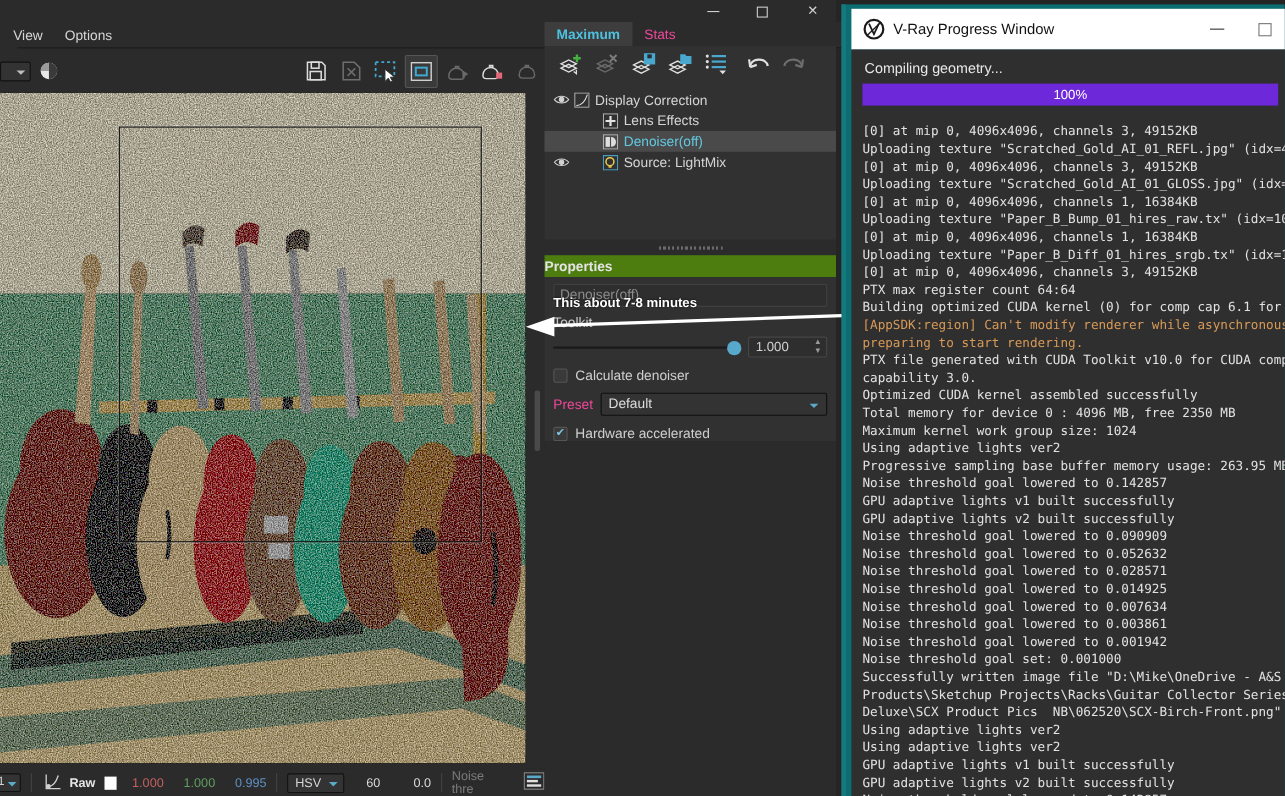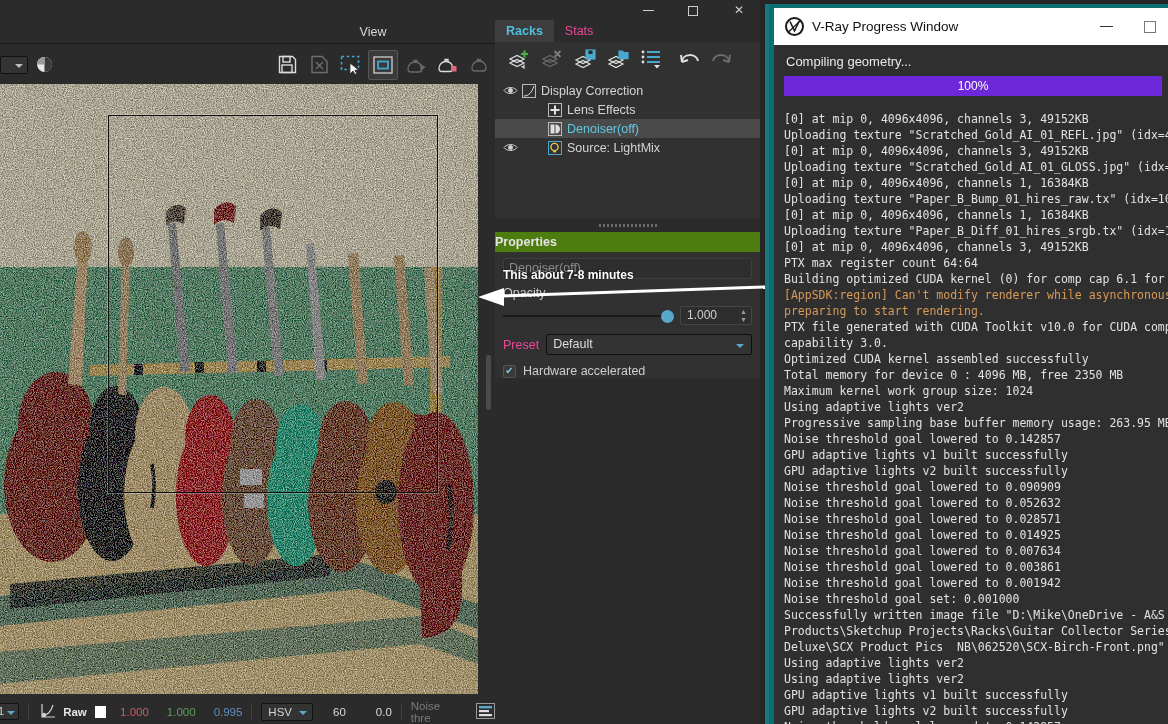--- a/index.html
+++ b/index.html
@@ -25,23 +25,23 @@
     color: #cfcfcf; font-size: 12px; line-height: 20px; text-align: center;
   }
   .wbtn.min { left: 625px; }
   .wbtn.max { left: 670px; }
   .wbtn.close { left: 716px; }
   .wbtn span { display: inline-block; }
   .glyph-min { width: 11px; height: 1px; background: #d0d0d0; vertical-align: middle; }
   .glyph-max { width: 10px; height: 10px; border: 1px solid #cdcdcd; vertical-align: middle; }
 
   #vfb-menubar {
-    position: absolute; left: 0; top: 20px; width: 760px; height: 24px;
+    position: absolute; left: 16px; top: 20px; width: 760px; height: 24px;
     background: #2b2b2b; border-bottom: 1px solid #1c1c1c;
-    display: flex; align-items: center; padding-left: 0px; flex-direction: column;
+    display: flex; align-items: center; padding-left: 0px;
   }
   .menu-item { color: #d6d6d6; font-size: 12.5px; padding: 0 10px; line-height: 24px; }
   .menu-item:first-child { padding-left: 0px; margin-left: -4px; }
 
   #vfb-toolbar {
     position: absolute; left: 0; top: 45px; width: 495px; height: 39px;
     background: #2b2b2b;
     display: flex; align-items: center;
   }
   .tb-combo {
@@ -429,21 +429,21 @@
           <rect x="3" y="3" width="13" height="2.4" fill="#5aa9c9"></rect>
           <rect x="3" y="7" width="10" height="2.2" fill="#e0e0e0"></rect>
           <rect x="3" y="11" width="13" height="2.2" fill="#e0e0e0"></rect>
         </svg>
       </div>
     </div>
   </div>
 
   <div id="layers-panel">
     <div id="layer-tabs">
-      <div class="ltab active">Racks</div>
+      <div class="ltab active">Maximum</div>
       <div class="ltab">Stats</div>
     </div>
 
     <div id="layers-toolbar">
       <div>
         <svg width="24" height="22" viewBox="0 0 24 22" fill="none" stroke="#e0e0e0" stroke-width="1.2">
           <path d="M2 11 L9 7.5 L16 11 L9 14.5 Z"></path>
           <path d="M2 15 L9 11.5 L16 15 L9 18.5 Z"></path>
           <path d="M16 16.5 v3.5 l-2.5 -2"></path>
           <path d="M16.5 2.5v7M13 6h7" stroke="#43b23e" stroke-width="2.2"></path>
@@ -559,30 +559,34 @@
     </div>
 
     <div id="layers-splitter">
         <div class="grip"></div>
       </div>
 
     <div id="props-header">Properties</div>
 
     <div id="props-body">
       <div class="prop-namebox">Denoiser(off)</div>
-      <div class="prop-label">Opacity</div>
+      <div class="prop-label">Toolkit</div>
       <div class="slider-row">
         <div class="slider-track">
           <div class="line"></div>
           <div class="knob" style="left: calc(100% - 13px);"></div>
         </div>
         <div class="spin">
           <span>1.000</span>
           <span class="arrows">▲<br>▼</span>
         </div>
+      </div>
+      <div class="chk-row">
+        <div class="chk"></div>
+        <div>Calculate denoiser</div>
       </div>
       <div class="preset-row">
         <div class="lbl">Preset</div>
         <div class="preset-combo">Default</div>
       </div>
       <div class="chk-row">
         <div class="chk on"></div>
         <div>Hardware accelerated</div>
       </div>
     </div>

